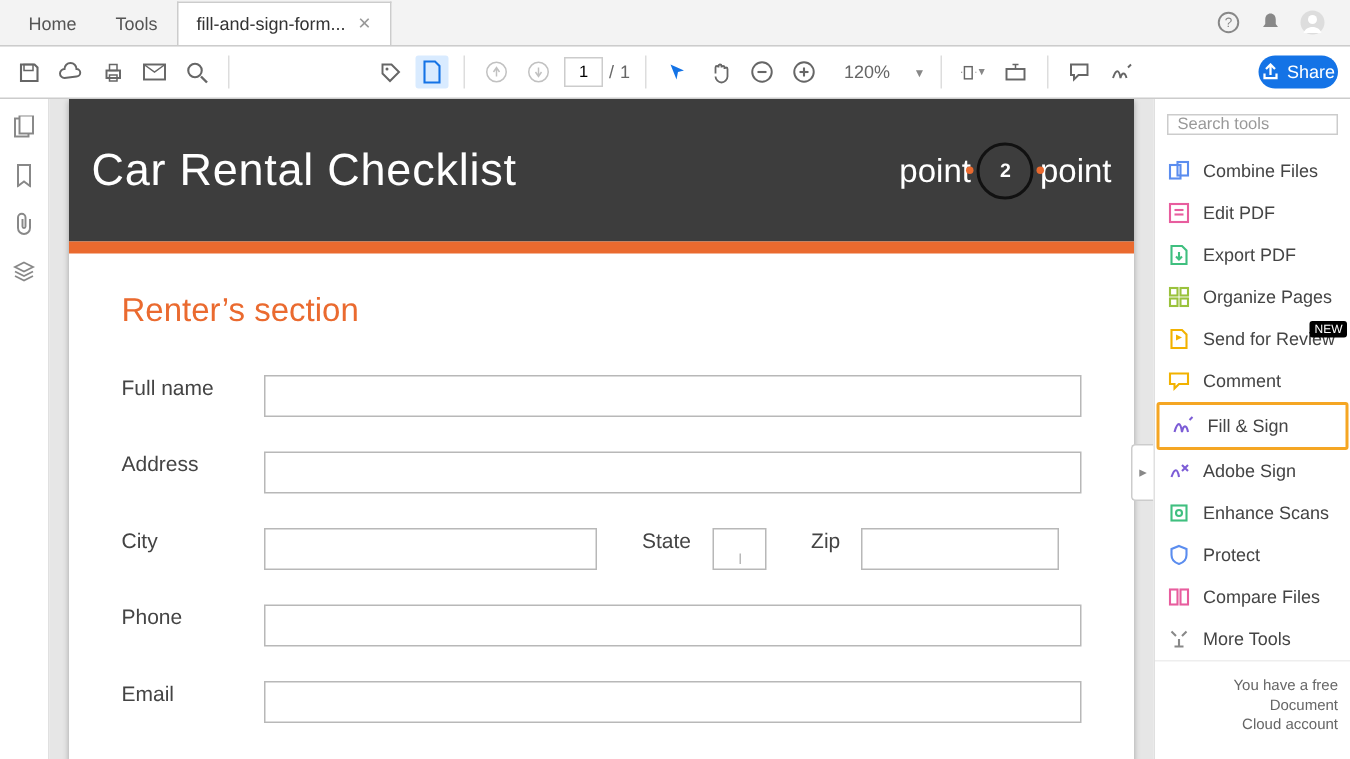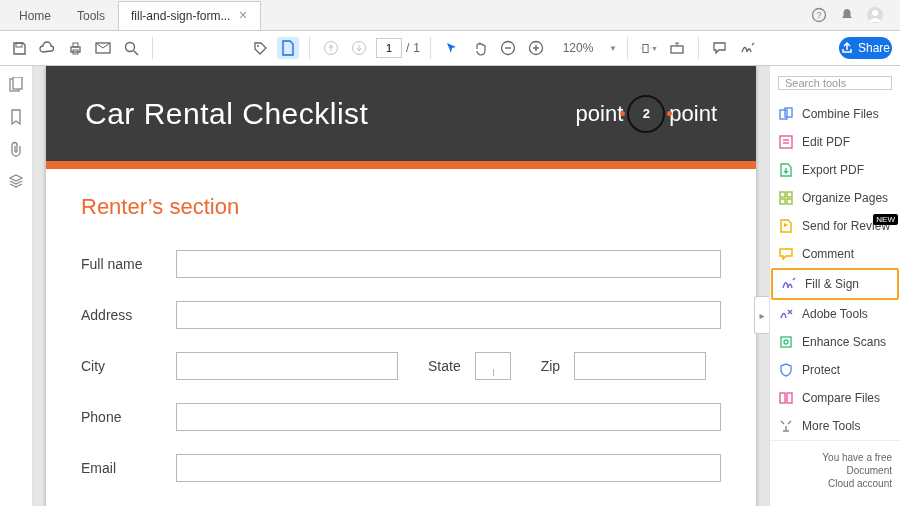--- a/index.html
+++ b/index.html
@@ -16,30 +16,30 @@
 #page-num input{width:20px;height:16px;border:1px solid #ccc;text-align:center;font-size:11px}
 .zoom{display:flex;align-items:center;color:#666;gap:2px}
 .zoom-val{width:50px;text-align:center}
 .right-gap{flex:1}
 .share-btn{background:#1473e6;color:#fff;border-radius:13px;padding:4px 2px;display:flex;align-items:center;gap:5px;cursor:pointer;font-size:12px}
 .body{display:flex;height:calc(506px - 30px - 34px)}
 .left-rail{width:32px;border-right:1px solid #e0e0e0;display:flex;flex-direction:column;align-items:center;padding-top:10px;gap:14px}
 .left-rail .icon{color:#888}
 .doc-wrap{flex:1;background:#e6e6e6;display:flex;justify-content:center;overflow:hidden;position:relative}
 .page{width:710px;background:#fff;box-shadow:0 1px 4px rgba(0,0,0,.3);margin-top:0}
-.page-hdr{background:#3d3d3d;color:#fff;height:95px;display:flex;align-items:center;justify-content:space-between;padding:0 39px}
+.page-hdr{background:#3d3d3d;color:#fff;height:95px;display:flex;align-items:center;justify-content:space-between;padding:0 15px}
 .page-hdr h1{font-weight:300;font-size:30px;letter-spacing:.5px;margin:0}
 .logo{display:flex;align-items:center;font-size:22px;font-weight:300;gap:4px}
 .logo .c{width:34px;height:34px;border:2px solid #111;border-radius:50%;display:flex;align-items:center;justify-content:center;font-size:13px;font-weight:700;color:#fff;background:#3d3d3d;position:relative}
 .logo .c::before,.logo .c::after{content:"";position:absolute;width:5px;height:5px;background:#ea6a2f;border-radius:50%;top:14px}
 .logo .c::before{left:-9px}.logo .c::after{right:-9px}
 .stripe{height:8px;background:#ea6a2f}
 .form{padding:25px 35px}
 .sect{color:#ea6a2f;font-size:22px;font-weight:400;margin-bottom:30px}
-.frow{display:flex;align-items:center;margin-bottom:23px}
+.frow{display:flex;align-items:flex-start;margin-bottom:23px}
 .flabel{width:95px;color:#444;font-size:14px}
 .finput{height:26px;border:1px solid #b8b8b8;background:#fff}
 .finput.wide{flex:1}
 .finput.state{width:34px;position:relative}
 .finput.state::after{content:"";position:absolute;left:50%;bottom:3px;width:1px;height:7px;background:#b8b8b8}
 .finput.city{width:220px}
 .finput.zip{width:130px}
 .flabel2{color:#444;font-size:14px;margin:0 14px 0 30px}
 .right-panel{width:130px;border-left:1px solid #e0e0e0;background:#fff;display:flex;flex-direction:column;padding:8px 0}
 .search{margin:2px 8px 10px;height:22px;border:1px solid #ccc;font-size:11px;color:#999;display:flex;align-items:center;padding:0 6px}
@@ -344,21 +344,21 @@
             </svg>
           </span>
           <span>Fill &amp; Sign</span>
         </div>
         <div class="rp-item">
           <span class="rp-icon">
             <svg width="16" height="16" viewBox="0 0 16 16" stroke-width="1.4">
               <path d="M3 12c2-6 4-6 5 0m2-8l4 4m0-4l-4 4" fill="none" stroke="#7c5cd6" stroke-width="1.4"></path>
             </svg>
           </span>
-          <span>Adobe Tools</span>
+          <span>Adobe Sign</span>
         </div>
         <div class="rp-item">
           <span class="rp-icon">
             <svg width="16" height="16" viewBox="0 0 16 16" stroke-width="1.4">
               <rect x="3" y="3" width="10" height="10" fill="none" stroke="#3fbf7f"></rect>
               <circle cx="8" cy="8" r="2" fill="none" stroke="#3fbf7f"></circle>
             </svg>
           </span>
           <span>Enhance Scans</span>
         </div>

